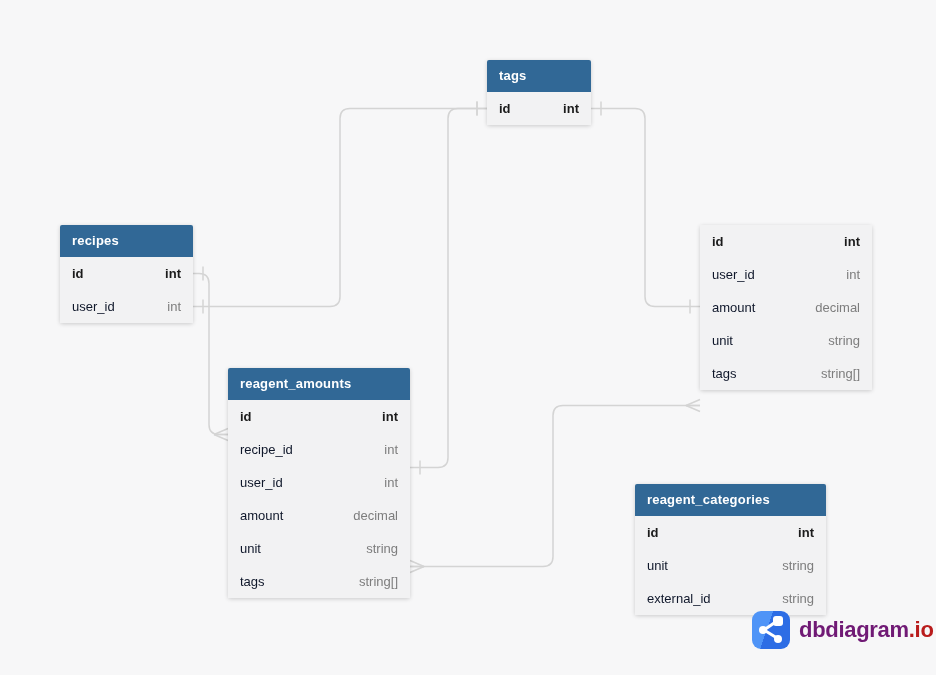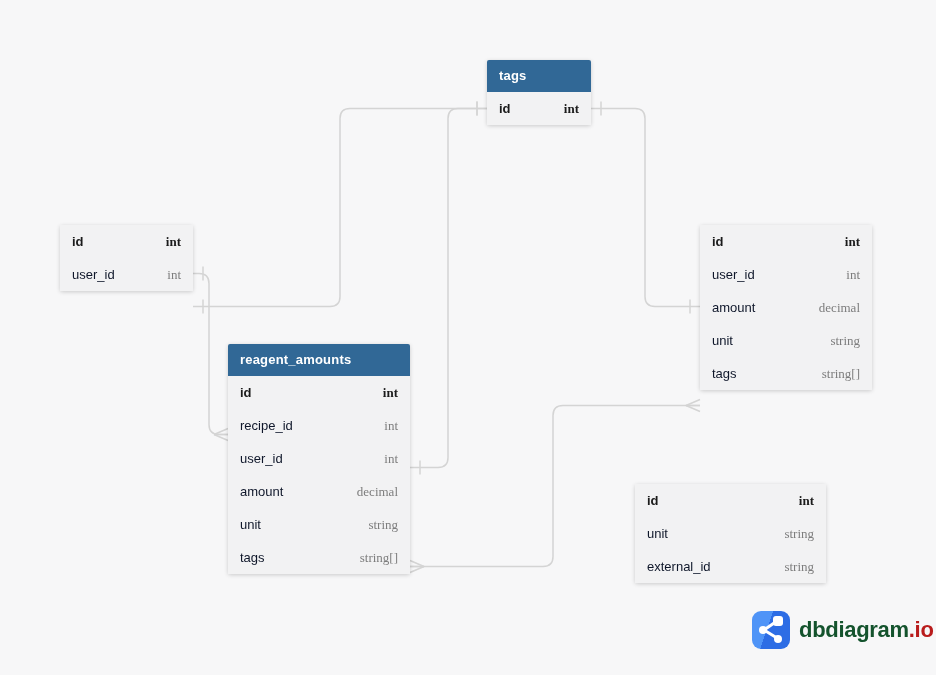--- a/index.html
+++ b/index.html
@@ -24,21 +24,21 @@
     letter-spacing:.2px;
     cursor:move;
   }
   .trow{
     height:33px;
     display:flex;align-items:center;justify-content:space-between;
     padding:0 12px;
     background:#f2f2f3;
   }
   .trow .fname{color:#0f172a;}
-  .trow .ftype{color:#7d7d7d;font-family:Liberation Serif, serif;}
+  .trow .ftype{color:#7d7d7d;}
   .trow.pk .fname,.trow.pk .ftype{color:#1b1b1b;font-weight:700;}
   .logo{
     position:absolute;left:752px;top:611px;
     display:flex;align-items:center;gap:9px;
     text-decoration:none;cursor:pointer;
   }
   .logo-text{
     font-size:22px;font-weight:700;
     letter-spacing:-0.3px;
   }
@@ -72,20 +72,21 @@
     </svg>
   <div id="tables-layer">
       <div class="table" style="left: 487px; top: 60px; width: 104px;">
         <div class="thead" style="background: rgb(49, 104, 150);"><span>tags</span></div>
         <div class="trow pk">
           <span class="fname">id</span>
           <span class="ftype">int</span>
         </div>
       </div>
       <div class="table" style="left: 60px; top: 225px; width: 133px;">
+        <div class="thead" style="background: rgb(49, 104, 150);"><span>recipes</span></div>
         <div class="trow pk">
           <span class="fname">id</span>
           <span class="ftype">int</span>
         </div>
         <div class="trow">
           <span class="fname">user_id</span>
           <span class="ftype">int</span>
         </div>
       </div>
       <div class="table" style="left: 700px; top: 225px; width: 172px;">
@@ -103,21 +104,21 @@
         </div>
         <div class="trow">
           <span class="fname">unit</span>
           <span class="ftype">string</span>
         </div>
         <div class="trow">
           <span class="fname">tags</span>
           <span class="ftype">string[]</span>
         </div>
       </div>
-      <div class="table" style="left: 228px; top: 344px; width: 182px;">
+      <div class="table" style="left: 228px; top: 368px; width: 182px;">
         <div class="thead" style="background: rgb(49, 104, 150);"><span>reagent_amounts</span></div>
         <div class="trow pk">
           <span class="fname">id</span>
           <span class="ftype">int</span>
         </div>
         <div class="trow">
           <span class="fname">recipe_id</span>
           <span class="ftype">int</span>
         </div>
         <div class="trow">
@@ -131,20 +132,21 @@
         <div class="trow">
           <span class="fname">unit</span>
           <span class="ftype">string</span>
         </div>
         <div class="trow">
           <span class="fname">tags</span>
           <span class="ftype">string[]</span>
         </div>
       </div>
       <div class="table" style="left: 635px; top: 484px; width: 191px;">
+        <div class="thead" style="background: rgb(49, 104, 150);"><span>reagent_categories</span></div>
         <div class="trow pk">
           <span class="fname">id</span>
           <span class="ftype">int</span>
         </div>
         <div class="trow">
           <span class="fname">unit</span>
           <span class="ftype">string</span>
         </div>
         <div class="trow">
           <span class="fname">external_id</span>
@@ -165,15 +167,15 @@
         <rect width="38" height="38" rx="9" fill="url(#lg)"></rect>
         <g stroke="#ffffff" stroke-width="3" stroke-linecap="round">
           <line x1="12" y1="19" x2="25" y2="10"></line>
           <line x1="12" y1="19" x2="25" y2="27"></line>
         </g>
         <circle cx="11" cy="19" r="4" fill="#ffffff"></circle>
         <rect x="21" y="5" width="10" height="10" rx="3" fill="#ffffff"></rect>
         <circle cx="26" cy="28" r="4" fill="#ffffff"></circle>
       </svg>
     </span>
-    <span class="logo-text"><span style="color: #14532d;">dbdiagram</span><span class="tld" style="color: #b91c1c;">.io</span></span>
+    <span class="logo-text"><span style="color: #701a75;">dbdiagram</span><span class="tld" style="color: #b91c1c;">.io</span></span>
   </a>
 </div>
 
 </body></html>

